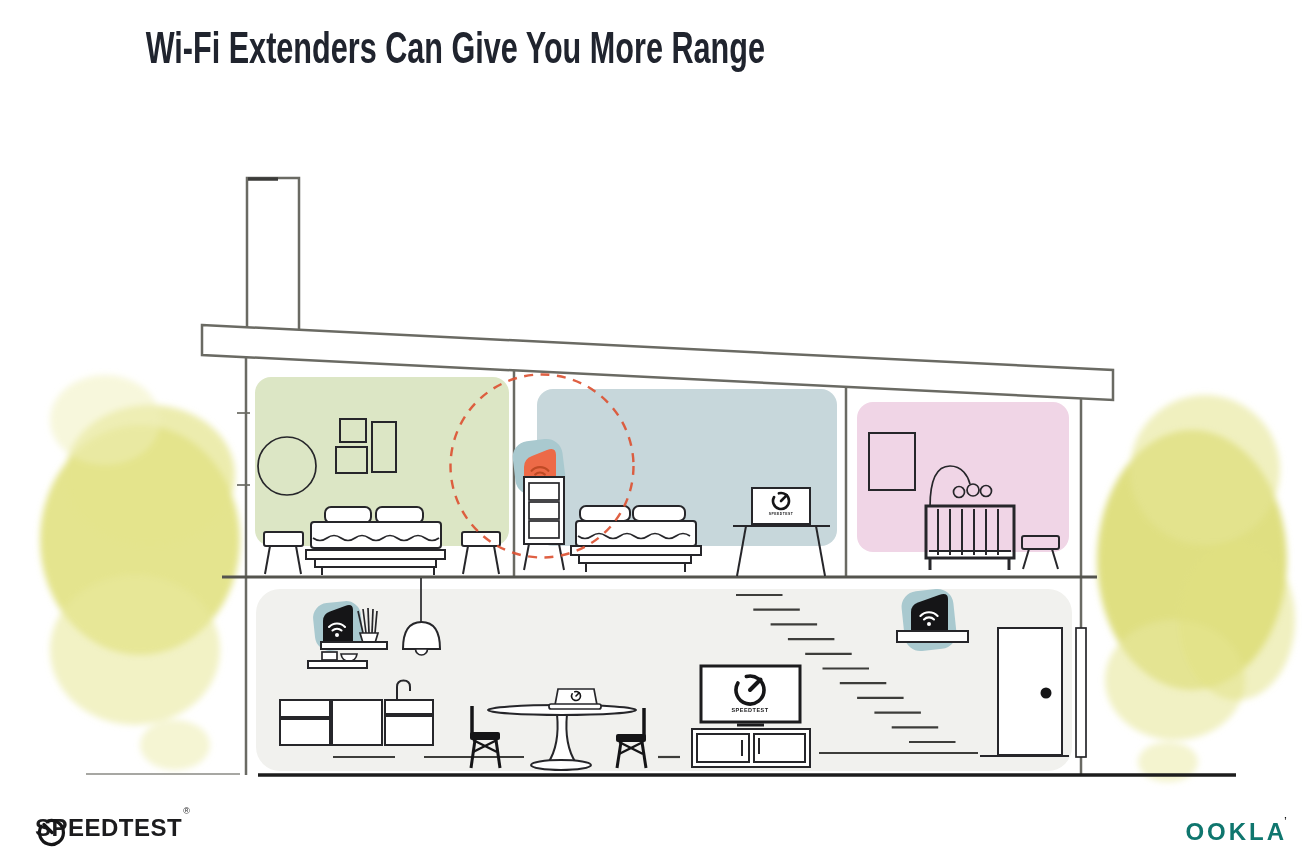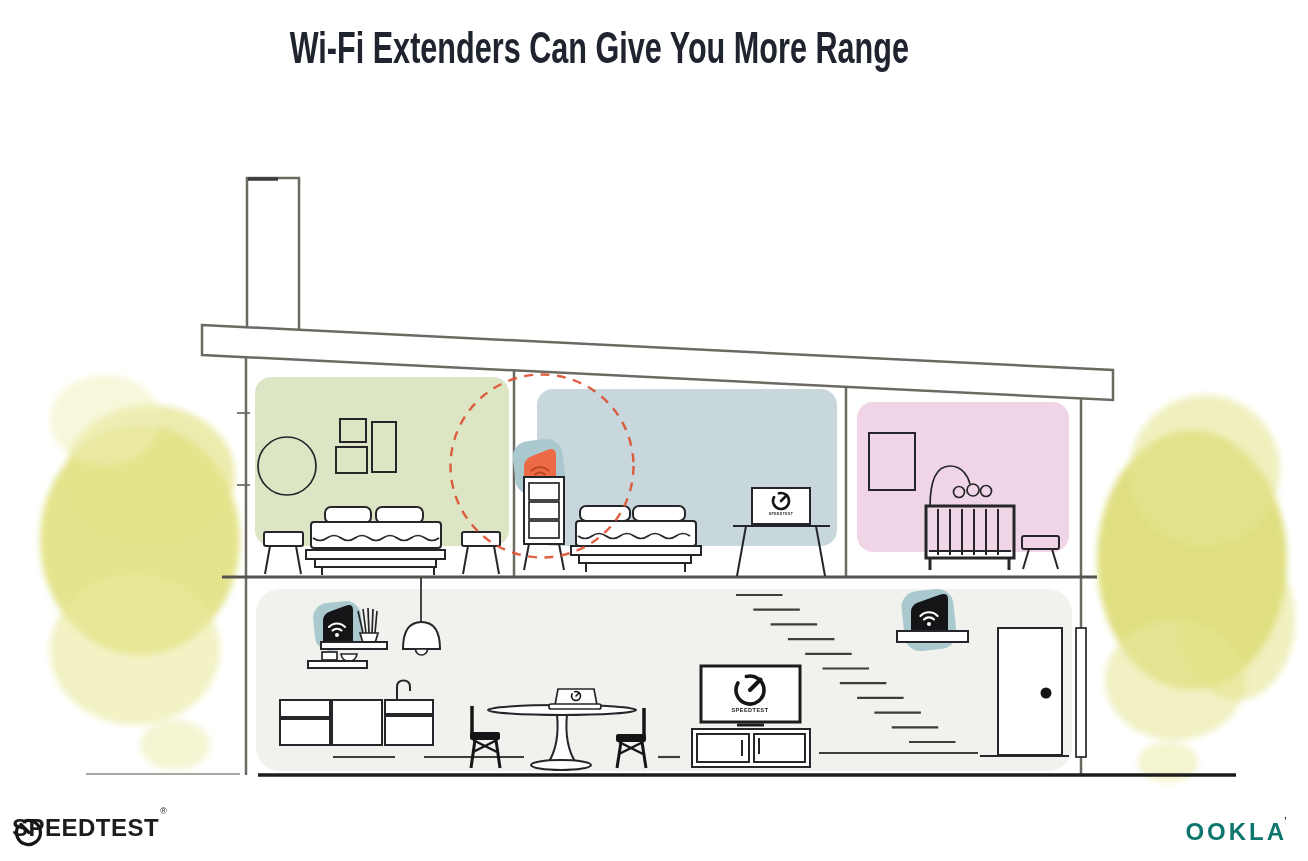--- a/index.html
+++ b/index.html
@@ -1,18 +1,18 @@
 <!DOCTYPE html>
 <html style="--color-ink: #20242e; --color-line_structure: #6a6a63; --color-line_furniture: #26262a; --color-room_green: #dce6c5; --color-room_blue: #c7d7db; --color-room_pink: #f0d5e6; --color-room_gray: #f1f1ee; --color-foliage_yellow: #dfdf7a; --color-device_teal: #a9c9cf; --color-extender_orange: #ed6a47; --color-wifi_on_orange: #bf4a25; --color-signal_red: #dc5233; --color-device_black: #151517;"><head>
 <meta charset="utf-8">
 <style>
   html,body{margin:0;padding:0;background:#fff;}
   body{width:1308px;height:861px;position:relative;overflow:hidden;
        font-family:"Liberation Sans","DejaVu Sans",sans-serif;}
-  .header{position:absolute;top:22px;left:0;width:1132px;text-align:center;margin-left:33px;}
+  .header{position:absolute;top:22px;left:0;width:1132px;}
   .title-line{display:inline-block;transform:scaleX(.68);transform-origin:center top;
       font-size:45px;font-weight:800;letter-spacing:0;color:var(--color-ink,#20242e);white-space:nowrap;}
   .url-line{margin-top:9px;}
   .url-inner{display:inline-block;transform:scaleX(.99);transform-origin:center top;
       font-size:33px;font-weight:400;letter-spacing:1.1px;color:#272b33;white-space:nowrap;}
   svg{position:absolute;left:0;top:0;}
   
   .st{stroke:var(--color-line_structure,#6a6a63);stroke-width:2.5;fill:none;}
   .stF{stroke:var(--color-line_structure,#6a6a63);stroke-width:2.5;fill:#fff;}
   .fu{stroke:var(--color-line_furniture,#26262a);stroke-width:2;fill:none;}
@@ -30,21 +30,21 @@
   .wifiO{stroke:var(--color-wifi_on_orange,#bf4a25);stroke-width:2.2;fill:none;stroke-linecap:round;}
   .dashC{stroke:var(--color-signal_red,#dc5233);stroke-width:2.4;fill:none;
          stroke-dasharray:9 7.5;opacity:.92;}
   .gauge{stroke:var(--color-device_black,#151517);fill:none;stroke-linecap:round;}
   text.screen{fill:var(--color-device_black,#151517);font-weight:bold;text-anchor:middle;
       font-family:"Liberation Sans",sans-serif;letter-spacing:.5px;}
   .ground{stroke:#1d1d1d;stroke-width:3.5;}
   .groundThin{stroke:#8a8a84;stroke-width:1.5;}
   .stairs{stroke:#3d3d3a;stroke-width:2.2;}
   
-  .footer-left{position:absolute;left:12px;top:814px;display:flex;align-items:center;gap:7px;text-align:center;}
+  .footer-left{position:absolute;left:35px;top:814px;display:flex;align-items:center;gap:7px;text-align:center;}
   .st-word{font-size:24px;font-weight:800;letter-spacing:.5px;color:#1c1c1e;}
   .st-reg{font-size:9px;color:#1c1c1e;vertical-align:top;position:relative;top:-8px;left:1px;}
   .footer-right{position:absolute;right:18px;top:818px;}
   .ookla-word{font-size:24px;font-weight:700;letter-spacing:3px;color:#0f766e;}
   .ookla-tick{font-size:13px;color:#141414;vertical-align:top;position:relative;top:-4px;left:-3px;}
 </style>
 </head>
 <body>
 
 <div class="header">

